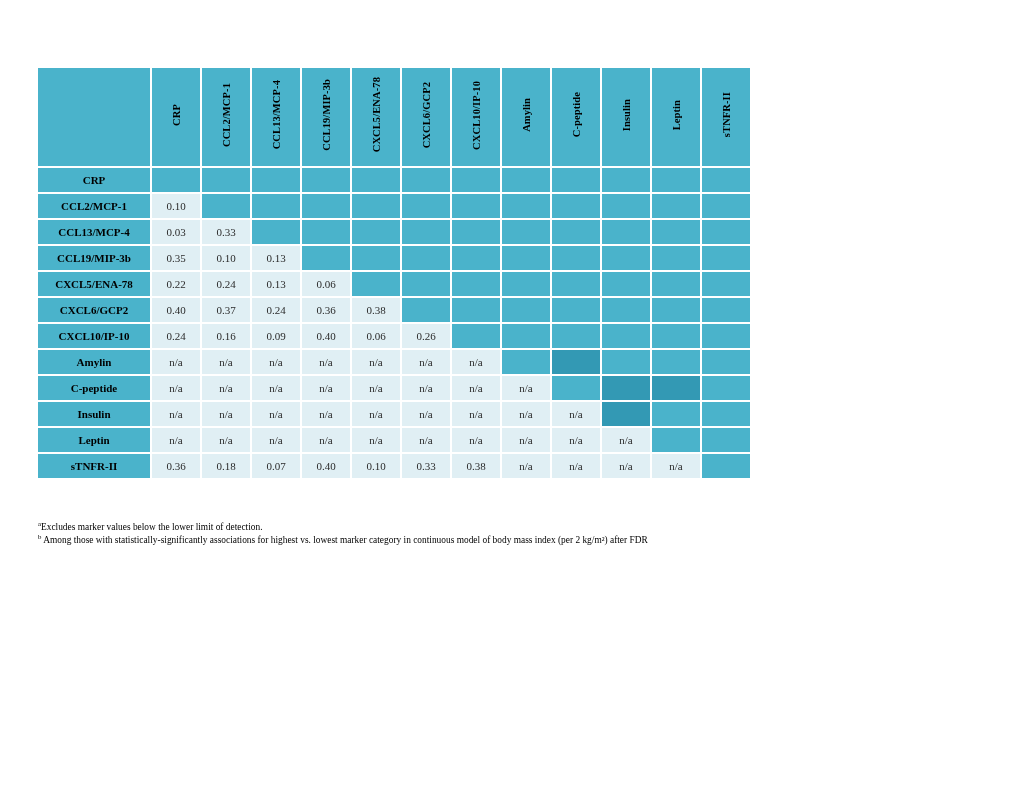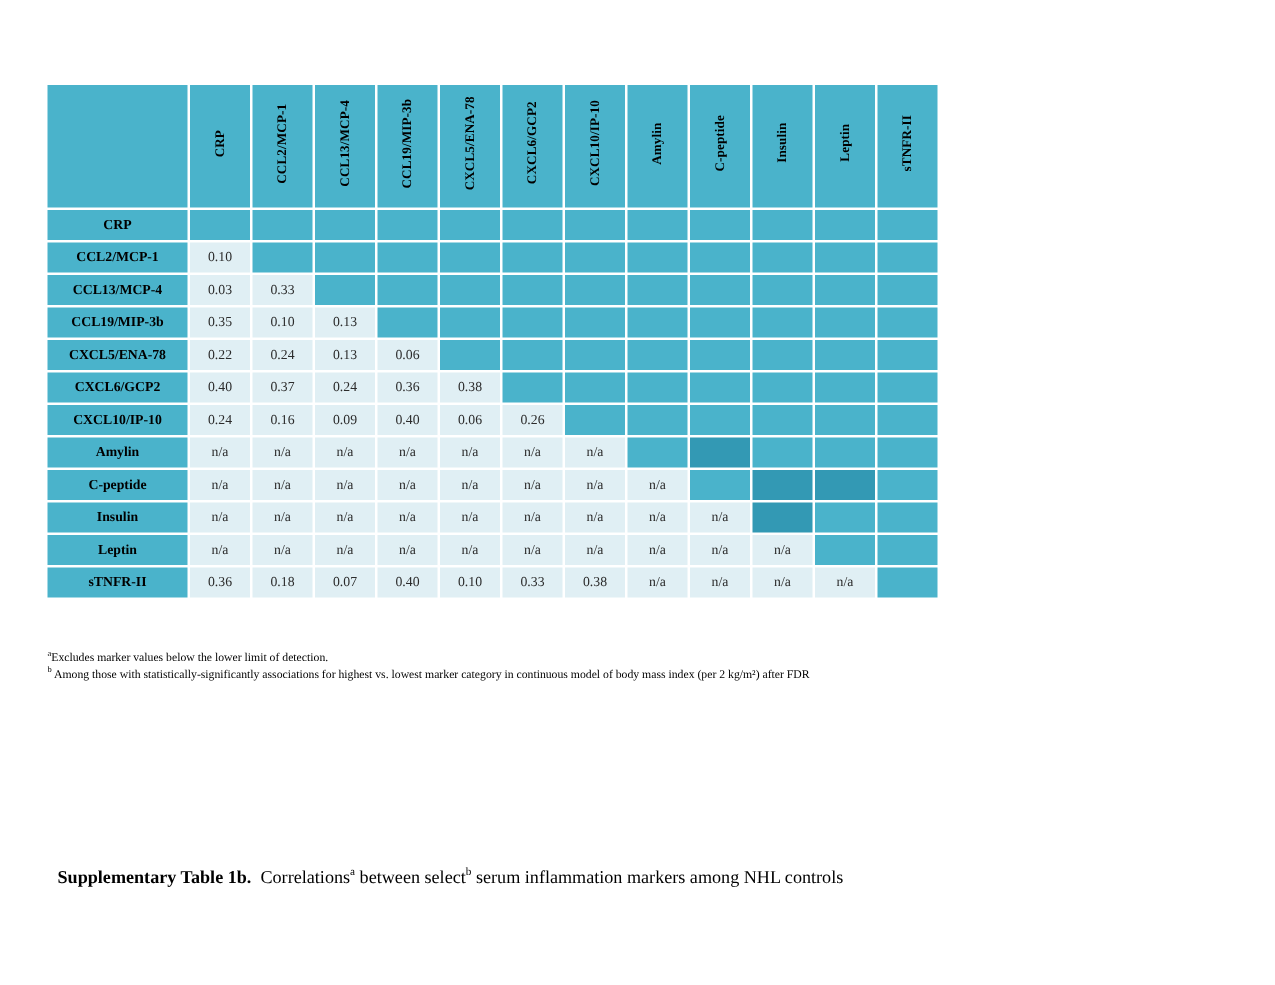--- a/index.html
+++ b/index.html
@@ -338,17 +338,14 @@
           </tr>
         </tbody>
     </table>
   </div>
 
   <div class="footnotes">
     <div><sup>a</sup><span>Excludes marker values below the lower limit of detection.</span></div>
     <div><sup>b</sup><span> Among those with statistically-significantly associations for highest vs. lowest marker category in continuous model of body mass index (per 2 kg/m²) after FDR</span></div>
   </div>
 
-  <div class="caption caption-1b">
-    <span class="cap-strong">Supplementary Table 1b.</span><span class="cap-rest">&nbsp;&nbsp;</span><span class="cap-rest">Correlations</span><sup>a</sup><span class="cap-rest"> between select</span><sup>b</sup><span class="cap-rest"> serum inflammation markers among NHL controls</span>
-  </div>
 
 </div>
 
 </body></html>

